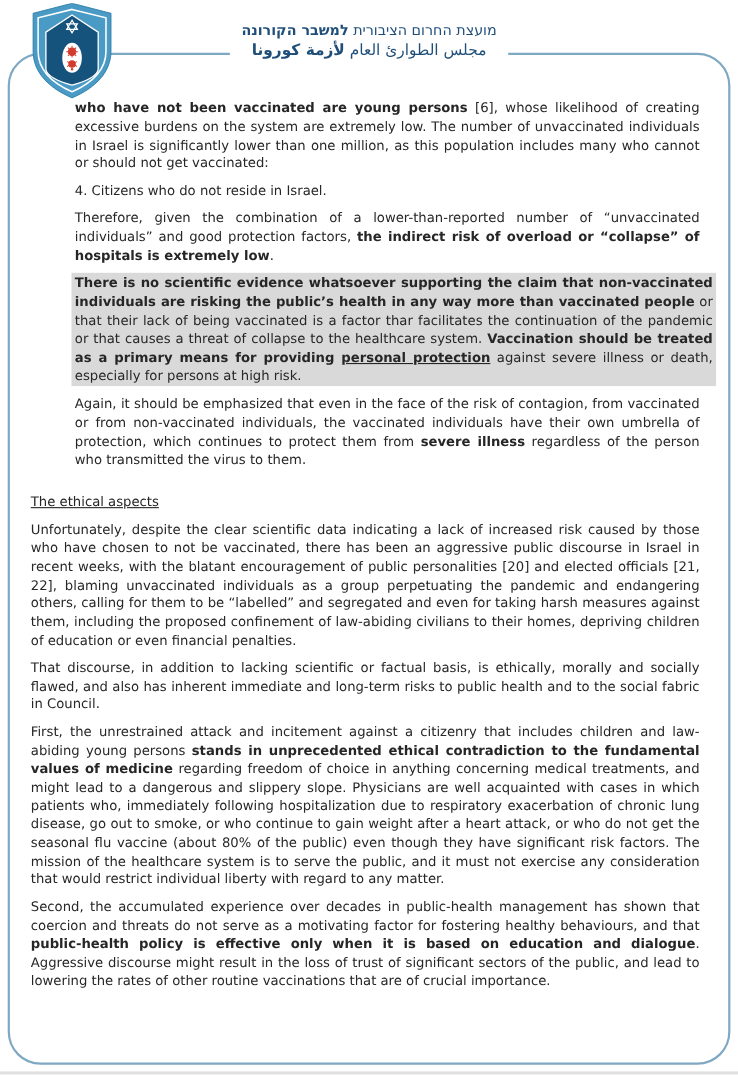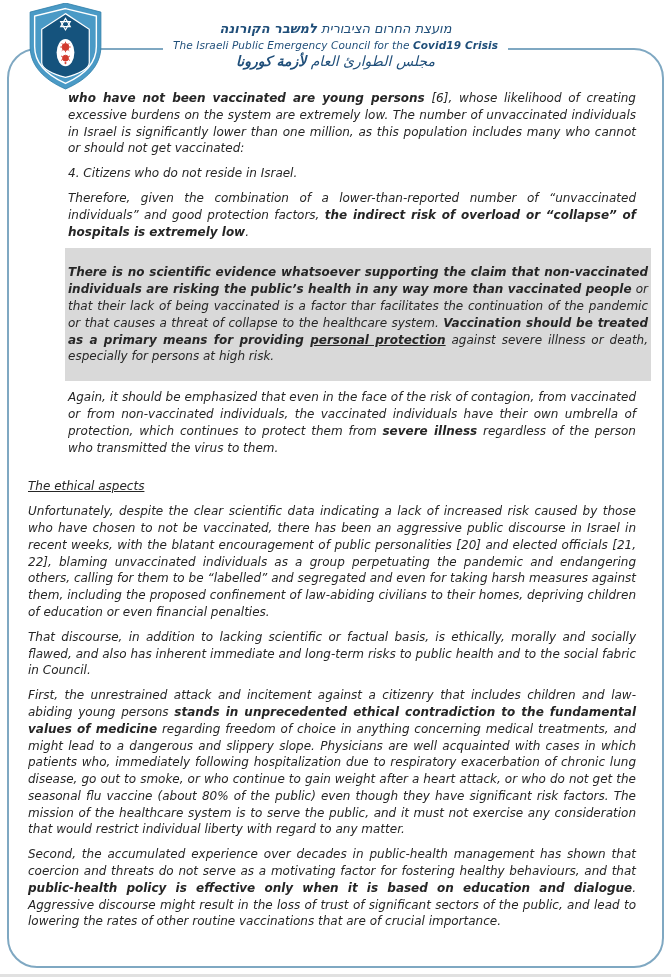--- a/index.html
+++ b/index.html
@@ -10,21 +10,21 @@
     --logo-outer:#4a9ac6;
     --logo-outer-stroke:#2f7ea8;
     --logo-inner:#15537d;
     --logo-emblem:#d23b2f;
     --page-bg:#ffffff;
     --bottom-edge:#c8c8c8;
   }
   *{margin:0;padding:0;box-sizing:border-box;}
   html,body{width:671px;height:977px;overflow:hidden;}
   body{background:var(--page-bg);font-family:"DejaVu Sans",sans-serif;}
-  .page{position:relative;width:671px;height:977px;background:var(--page-bg);font-style:italic;}
+  .page{position:relative;width:671px;height:977px;background:var(--page-bg);}
 
   .frame{
     position:absolute;left:7px;top:48px;width:657px;height:920px;
     border:2px solid var(--frame-border);border-radius:30px;z-index:1;
   }
   .page-bottom-edge{
     position:absolute;left:0;bottom:0;width:671px;height:3px;
     background:var(--bottom-edge);opacity:.55;z-index:0;
   }
 
@@ -39,21 +39,21 @@
   .u{text-decoration:underline;}
 
   .content{
     position:absolute;left:28px;top:90px;width:620px;z-index:2;
     color:var(--body-text);font-size:12px;line-height:16.8px;
   }
   .section.indent{margin-left:40px;}
   .section + .section{margin-top:22px;}
   p.para{margin:0 12px 8px 0;text-align:justify;}
   p.tight{margin-bottom:0;}
-  p.highlight{background:var(--highlight-bg);padding:16px 3px;margin-left:-3px;margin-right:-3px;}
+  p.highlight{background:var(--highlight-bg);padding:1px 3px;margin-left:-3px;margin-right:-3px;}
   p.heading{text-align:left;text-decoration:underline;}
 </style>
 </head>
 <body>
 
 <div class="page">
 
   <div class="frame"></div>
 
   <svg class="logo" viewBox="0 0 76 86" xmlns="http://www.w3.org/2000/svg">
@@ -82,21 +82,20 @@
         <line x1="40.7" y1="53.2" x2="42.4" y2="52.4"></line>
       <line x1="35.3" y1="55.8" x2="33.6" y2="56.8"></line>
         <line x1="40.7" y1="55.8" x2="42.4" y2="56.8"></line>
       <circle cx="38" cy="59.3" r="0.7"></circle>
     </g>
   </svg>
 
   <div class="header">
     <div class="header-inner">
       <div class="t-he" dir="rtl"><span>מועצת החרום הציבורית </span><span class="b">למשבר הקורונה</span></div>
-      <div class="t-en"><span>The Israeli Public Emergency Council for the </span><span class="b">Covid19 Crisis</span></div>
       <div class="t-ar" dir="rtl"><span>مجلس الطوارئ العام </span><span class="b">لأزمة كورونا</span></div>
     </div>
   </div>
 
   <div class="content">
       <div class="section indent">
         <p class="para"><span class="b">who have not been vaccinated are young persons</span><span> [6], whose likelihood of creating excessive burdens on the system are extremely low.  The number of unvaccinated individuals in Israel is significantly lower than one million, as this population includes many who cannot or should not get vaccinated:</span></p>
         <p class="para"><span>4. Citizens who do not reside in Israel.</span></p>
         <p class="para"><span>Therefore, given the combination of a lower-than-reported number of “unvaccinated individuals” and good protection factors, </span><span class="b">the indirect risk of overload or “collapse” of hospitals is extremely low</span><span>.</span></p>
         <p class="para highlight"><span class="b">There is no scientific evidence whatsoever supporting the claim that non-vaccinated individuals are risking the public’s health in any way more than vaccinated people</span><span> or that their lack of being vaccinated is a factor thar facilitates the continuation of the pandemic or that causes a threat of collapse to the healthcare system.  </span><span class="b">Vaccination should be treated as a primary means for providing </span><span class="b u">personal protection</span><span> against severe illness or death, especially for persons at high risk.</span></p>

